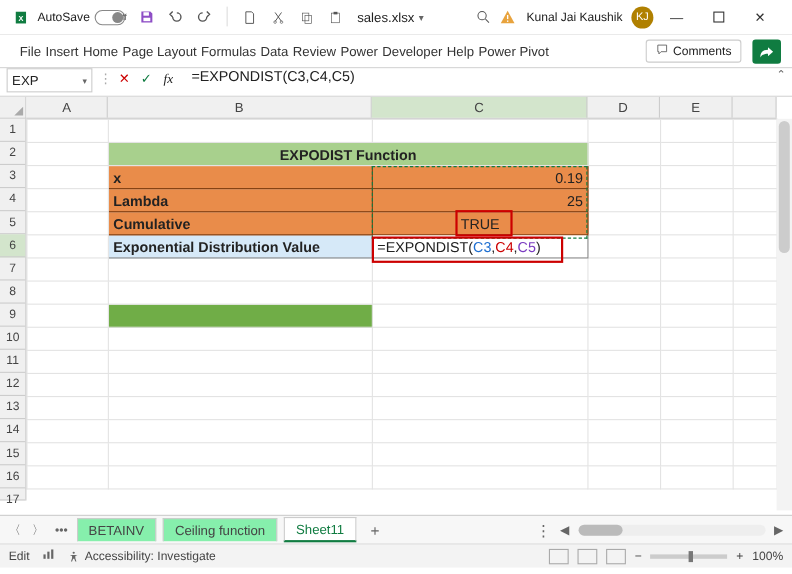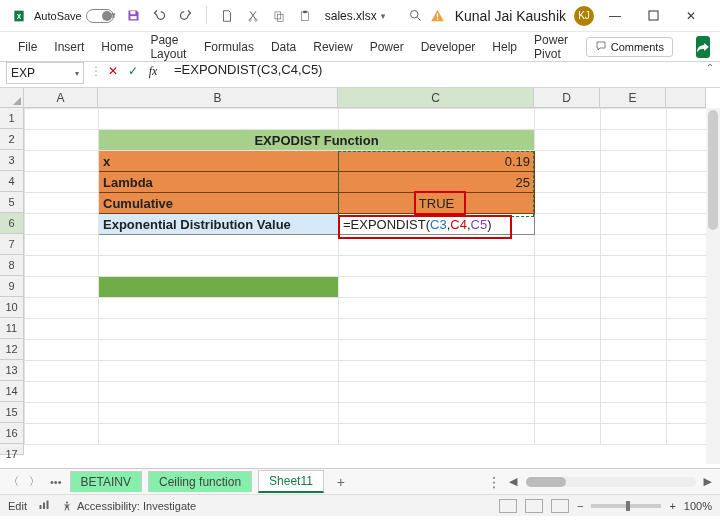--- a/index.html
+++ b/index.html
@@ -16,21 +16,21 @@
   .qat { display: flex; gap: 6px; margin-left: 6px; }
   .qat .ico { width: 20px; height: 20px; color: #555; }
   .sep { width: 1px; height: 18px; background: #ddd; margin: 0 4px; }
   .filename { margin-left: 6px; display: flex; align-items: center; gap: 4px; font-size: 12px; }
   .spacer { flex: 1; }
   .userarea { display: flex; align-items: center; gap: 8px; }
   .avatar { width: 20px; height: 20px; border-radius: 50%; background: #b08000; color: #fff; font-size: 10px; font-weight: normal; display: flex; align-items: center; justify-content: center; }
   .winbtn { width: 34px; height: 24px; display: flex; align-items: center; justify-content: center; color: #333; }
 
   
-  .ribbon { height: 30px; background: #fff; display: flex; align-items: center; padding: 0 10px 0 18px; gap: 17px; border-bottom: 1px solid #d4d4d4; }
+  .ribbon { height: 30px; background: #fff; display: flex; align-items: center; padding: 0 10px 0 18px; gap: 4px; border-bottom: 1px solid #d4d4d4; }
   .ribbon .tab { font-size: 12px; color: #333; padding: 4px 0; cursor: pointer; }
   .comments-btn { margin-left: auto; display: flex; align-items: center; gap: 4px; border: 1px solid #ccc; padding: 2px 8px; border-radius: 3px; font-size: 11px; }
   .share-btn { width: 26px; height: 22px; background: #107c41; border-radius: 3px; margin-left: 6px; display: flex; align-items: center; justify-content: center; }
 
   
   .fbar-row { height: 26px; display: flex; align-items: flex-start; border-bottom: 1px solid #d4d4d4; }
   .namebox { width: 78px; height: 22px; margin-left: 6px; border: 1px solid #ccc; display: flex; align-items: center; padding: 0 4px; font-size: 12px; justify-content: space-between; }
   .namebox .dd { font-size: 8px; color: #666; }
   .fbar-btns { display: flex; align-items: center; gap: 2px; margin: 0 6px; }
   .fbar-btns .b { width: 18px; height: 18px; display: flex; align-items: center; justify-content: center; font-size: 12px; }
@@ -158,21 +158,21 @@
       </svg>
     </span>
   <div class="userarea">
     <span class="ico">
         <svg viewBox="0 0 24 24" width="15" height="15">
           <path fill="#e8a33d" d="M12 3l10 18H2z"></path>
           <rect x="11" y="9" width="2" height="6" fill="#fff"></rect>
           <rect x="11" y="17" width="2" height="2" fill="#fff"></rect>
         </svg>
       </span>
-    <span style="font-size:14px;">Kunal Jai Kaushik</span>
+    <span style="font-size:11px;">Kunal Jai Kaushik</span>
     <span class="avatar">KJ</span>
   </div>
   <div class="winbtn">—</div>
   <div class="winbtn">
       <svg width="11" height="11">
         <rect x="1" y="1" width="9" height="9" fill="none" stroke="#333"></rect>
       </svg>
     </div>
   <div class="winbtn">✕</div>
 </div>

